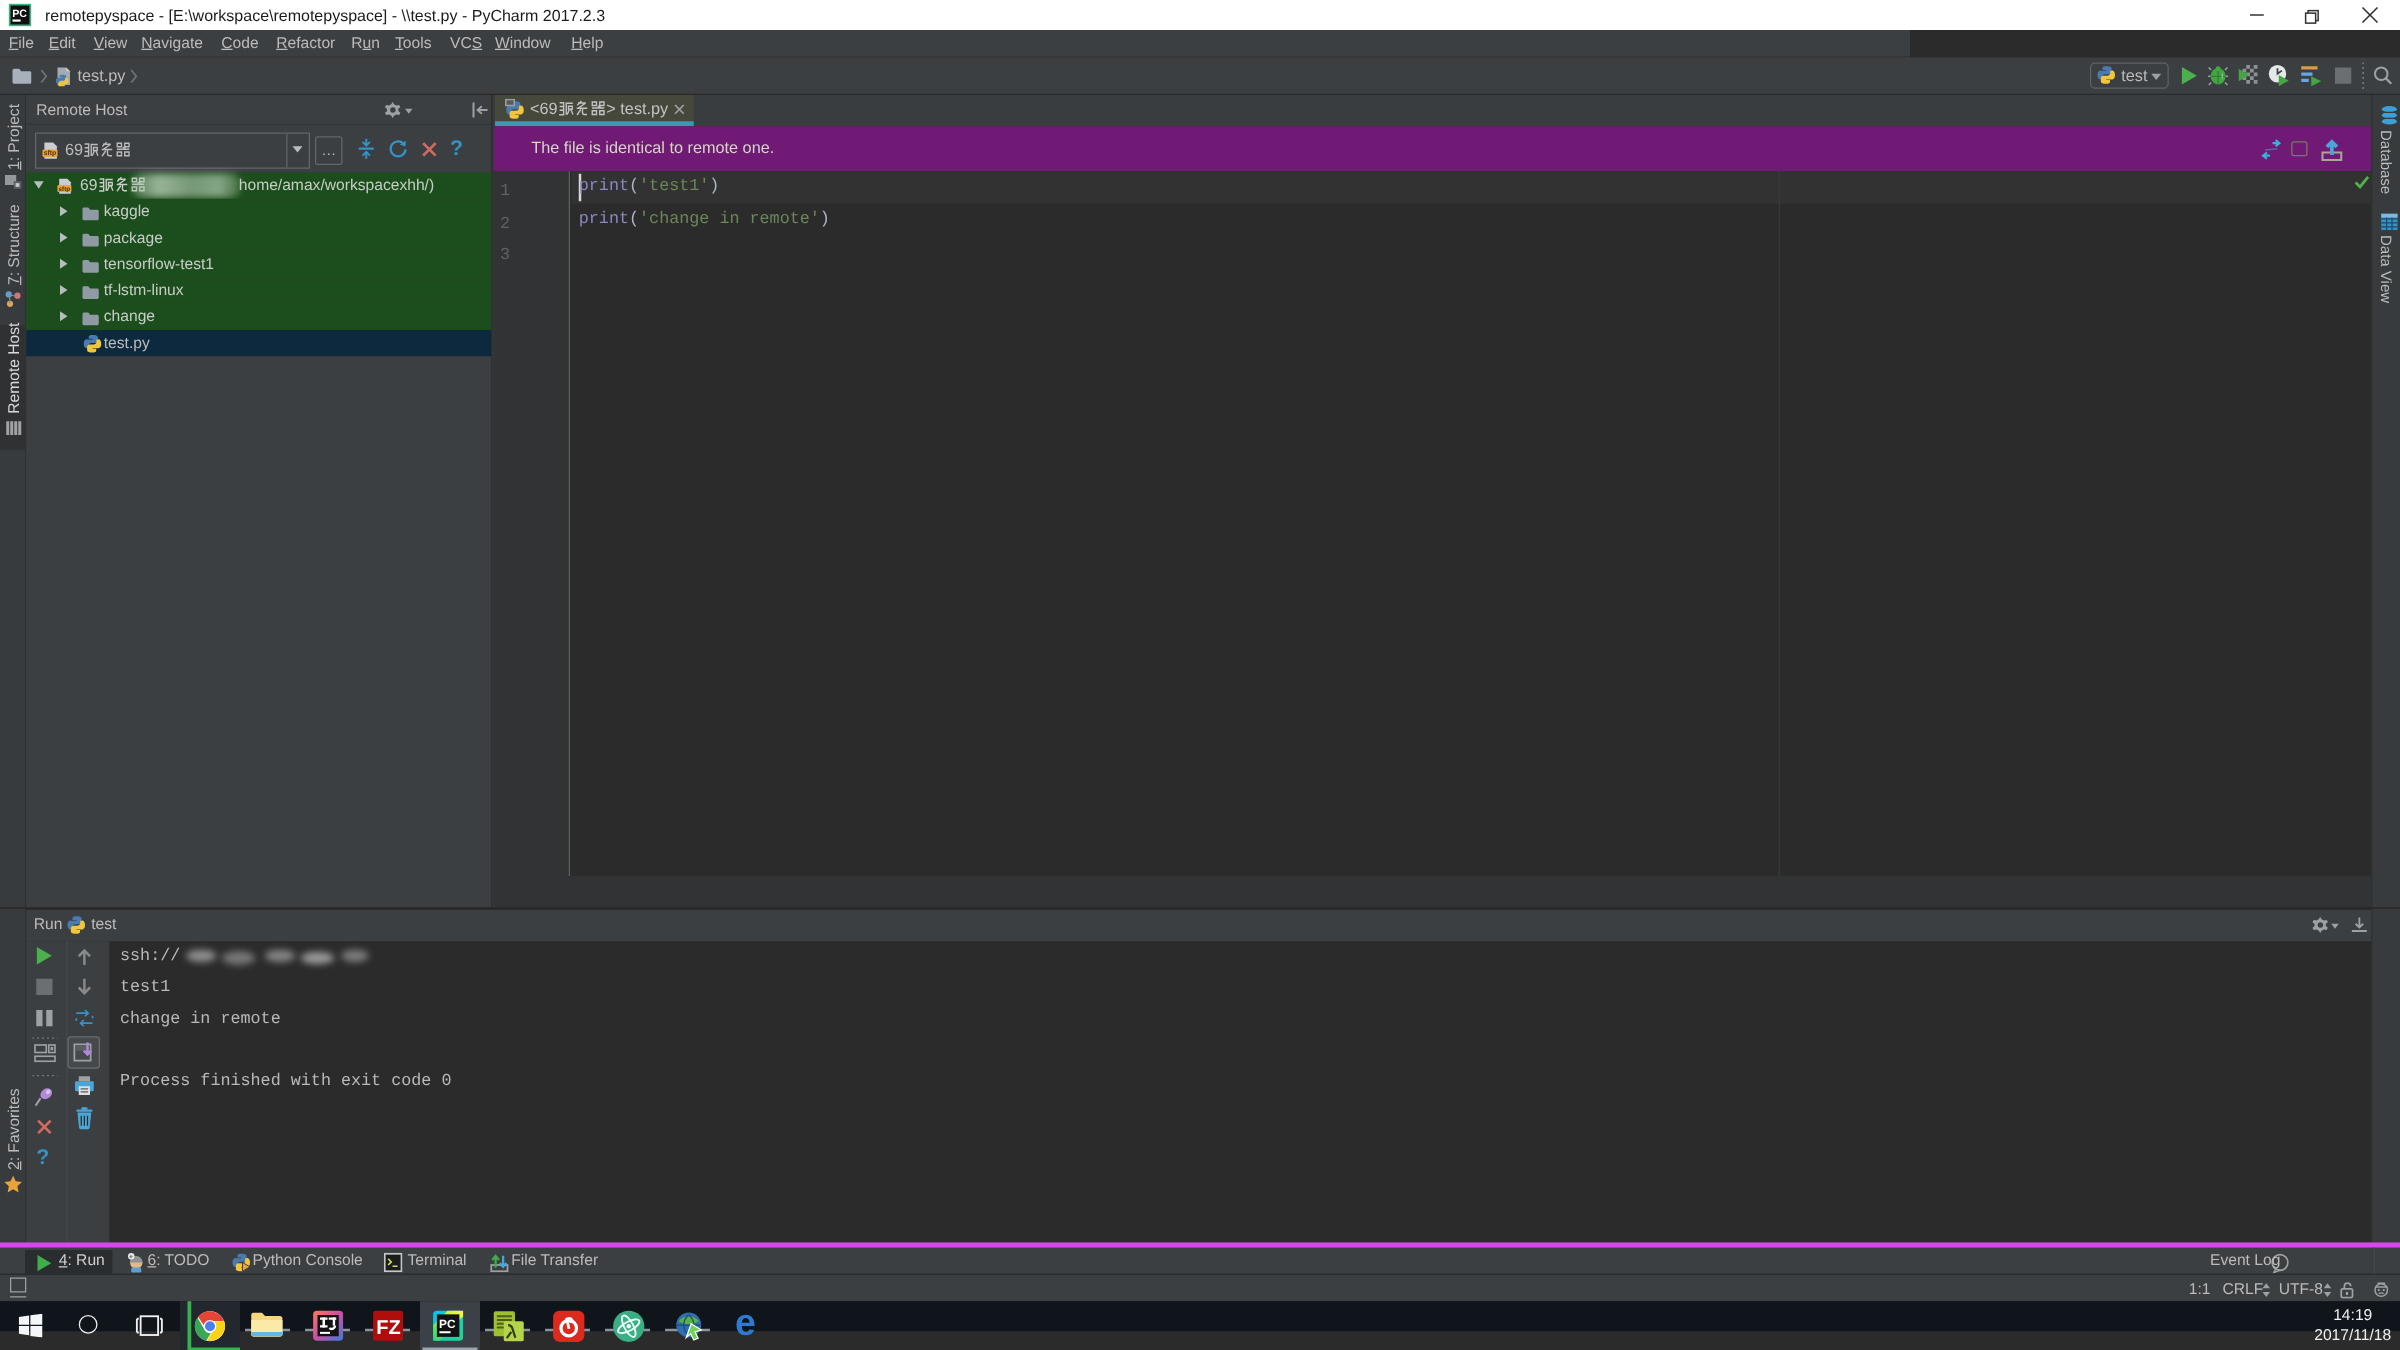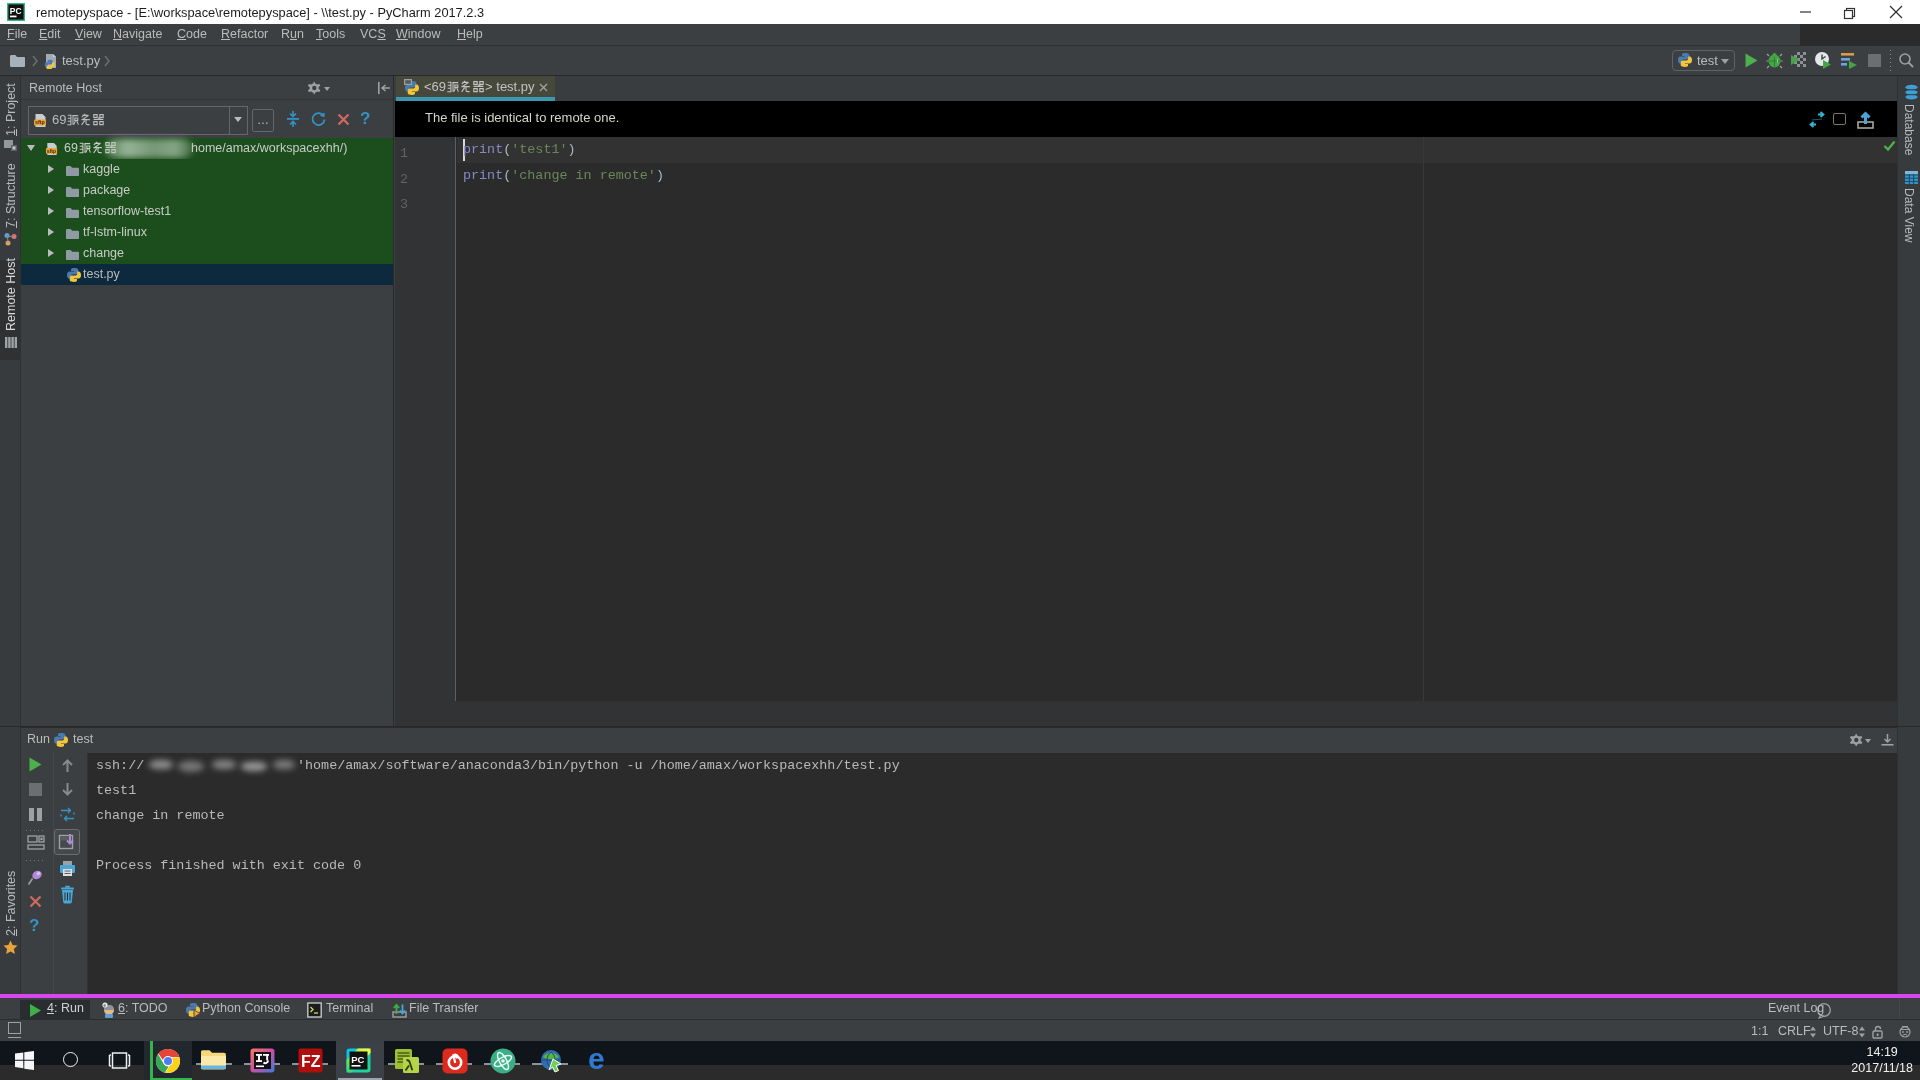--- a/index.html
+++ b/index.html
@@ -7,21 +7,21 @@
   font-family:"Liberation Sans", sans-serif; }
 .abs { position:absolute; }
 #stage { position:relative; width:1920px; height:1080px; }
 u { text-decoration:underline; }
 
 
 #titlebar { left:0; top:0; width:1920px; height:24px; background:#ffffff; }
 #titletext { left:36px; top:4.5px; font-size:12.8px; color:#1c1c1c; letter-spacing:0px; }
 
 
-#menubar { left:0; top:24px; width:1800px; height:22px; background:#3c3f41;
+#menubar { left:0; top:24px; width:1528px; height:22px; background:#3c3f41;
   border-bottom:1px solid #323232; color:#bbbbbb; font-size:12.5px;text-align:right; }
 #menubar span.mi { position:absolute; top:3px; }
 
 
 #toolbar { left:0; top:46px; width:1920px; height:30px; background:#3c3f41;
   border-bottom:1px solid #292929; }
 
 
 #main { left:0; top:76px; width:1920px; height:650px; background:#3c3f41; }
 
@@ -47,21 +47,21 @@
 .tri-r { position:absolute; width:0; height:0; border-left:6px solid #b8bcbe;
   border-top:4px solid transparent; border-bottom:4px solid transparent; }
 .tri-d { position:absolute; width:0; height:0; border-top:6px solid #b8bcbe;
   border-left:4px solid transparent; border-right:4px solid transparent; }
 
 
 #editor { left:395px; top:0; width:1502px; height:650px; background:#2b2b2b; }
 #tabbar { left:0; top:0; width:1502px; height:25px; background:#3a3d3f; }
 #tab1 { left:1px; top:0; width:159px; height:21px; background:#45483b; }
 #tabuline { left:1px; top:21px; width:159px; height:4px; background:#3c98ae; }
-#notif { left:0; top:25px; width:1502px; height:36px; background:#000000;text-align:center; }
+#notif { left:0; top:25px; width:1502px; height:36px; background:#701a75;text-align:center; }
 #notiftext { left:30px; top:9px; font-size:13px; color:#d6d6c8; }
 #gutter { left:0; top:61px; width:61px; height:564px; background:#313335; border-right:1px solid #5e6060; }
 .lnum { position:absolute; left:5px; width:20px; font-family:"Liberation Mono",monospace;
   font-size:13.4px; color:#606366; }
 #curline { left:62px; top:61px; width:1440px; height:26px; background:#323232; }
 .codeline { position:absolute; left:68px; font-family:"Liberation Mono",monospace; font-size:13.4px;
   white-space:pre; color:#a9b7c6; }
 .kw { color:#8888c6; } .str { color:#6a8759; }
 #marginline { left:1028px; top:61px; width:1px; height:564px; background:#36393b; }
 #editor-bottom { left:0px; top:625px; width:1502px; height:25px; background:#313335; border-top:1px solid #323232; }
@@ -518,21 +518,20 @@
       <rect x="6" y="0.8" width="5" height="2" rx="1" fill="#49a6d6"></rect>
     </svg>
   </div>
   <div class="blur" style="left:146px; top:30px; width:150px; height:17px; background:
       radial-gradient(ellipse 20px 8px at 10% 45%, #9a9a9a 0 60%, transparent 61%),
       radial-gradient(ellipse 22px 9px at 30% 55%, #7e7e7e 0 60%, transparent 61%),
       radial-gradient(ellipse 20px 8px at 52% 45%, #8f8f8f 0 60%, transparent 61%),
       radial-gradient(ellipse 22px 8px at 72% 55%, #a5a5a5 0 60%, transparent 61%),
       radial-gradient(ellipse 18px 8px at 92% 45%, #858585 0 60%, transparent 61%);"></div>
   <div class="cline" style="left:96px; top:31px">ssh://</div>
-  <div class="cline" style="left:297px; top:31px">'home/amax/software/anaconda3/bin/python -u /home/amax/workspacexhh/test.py</div>
   <div class="cline" style="left:96px; top:56px">test1</div>
   <div class="cline" style="left:96px; top:81px">change in remote</div>
   <div class="cline" style="left:96px; top:131px">Process finished with exit code 0</div>
 </div>
 
 <div id="twbar" class="abs">
   <div id="tw-run" class="abs"></div>
   <svg class="abs" style="left:29px; top:5px" width="13" height="15" viewBox="0 0 13 15">
         <path d="M1 1 L12 7.5 L1 14z" fill="#3fae4a"></path>
       </svg>

